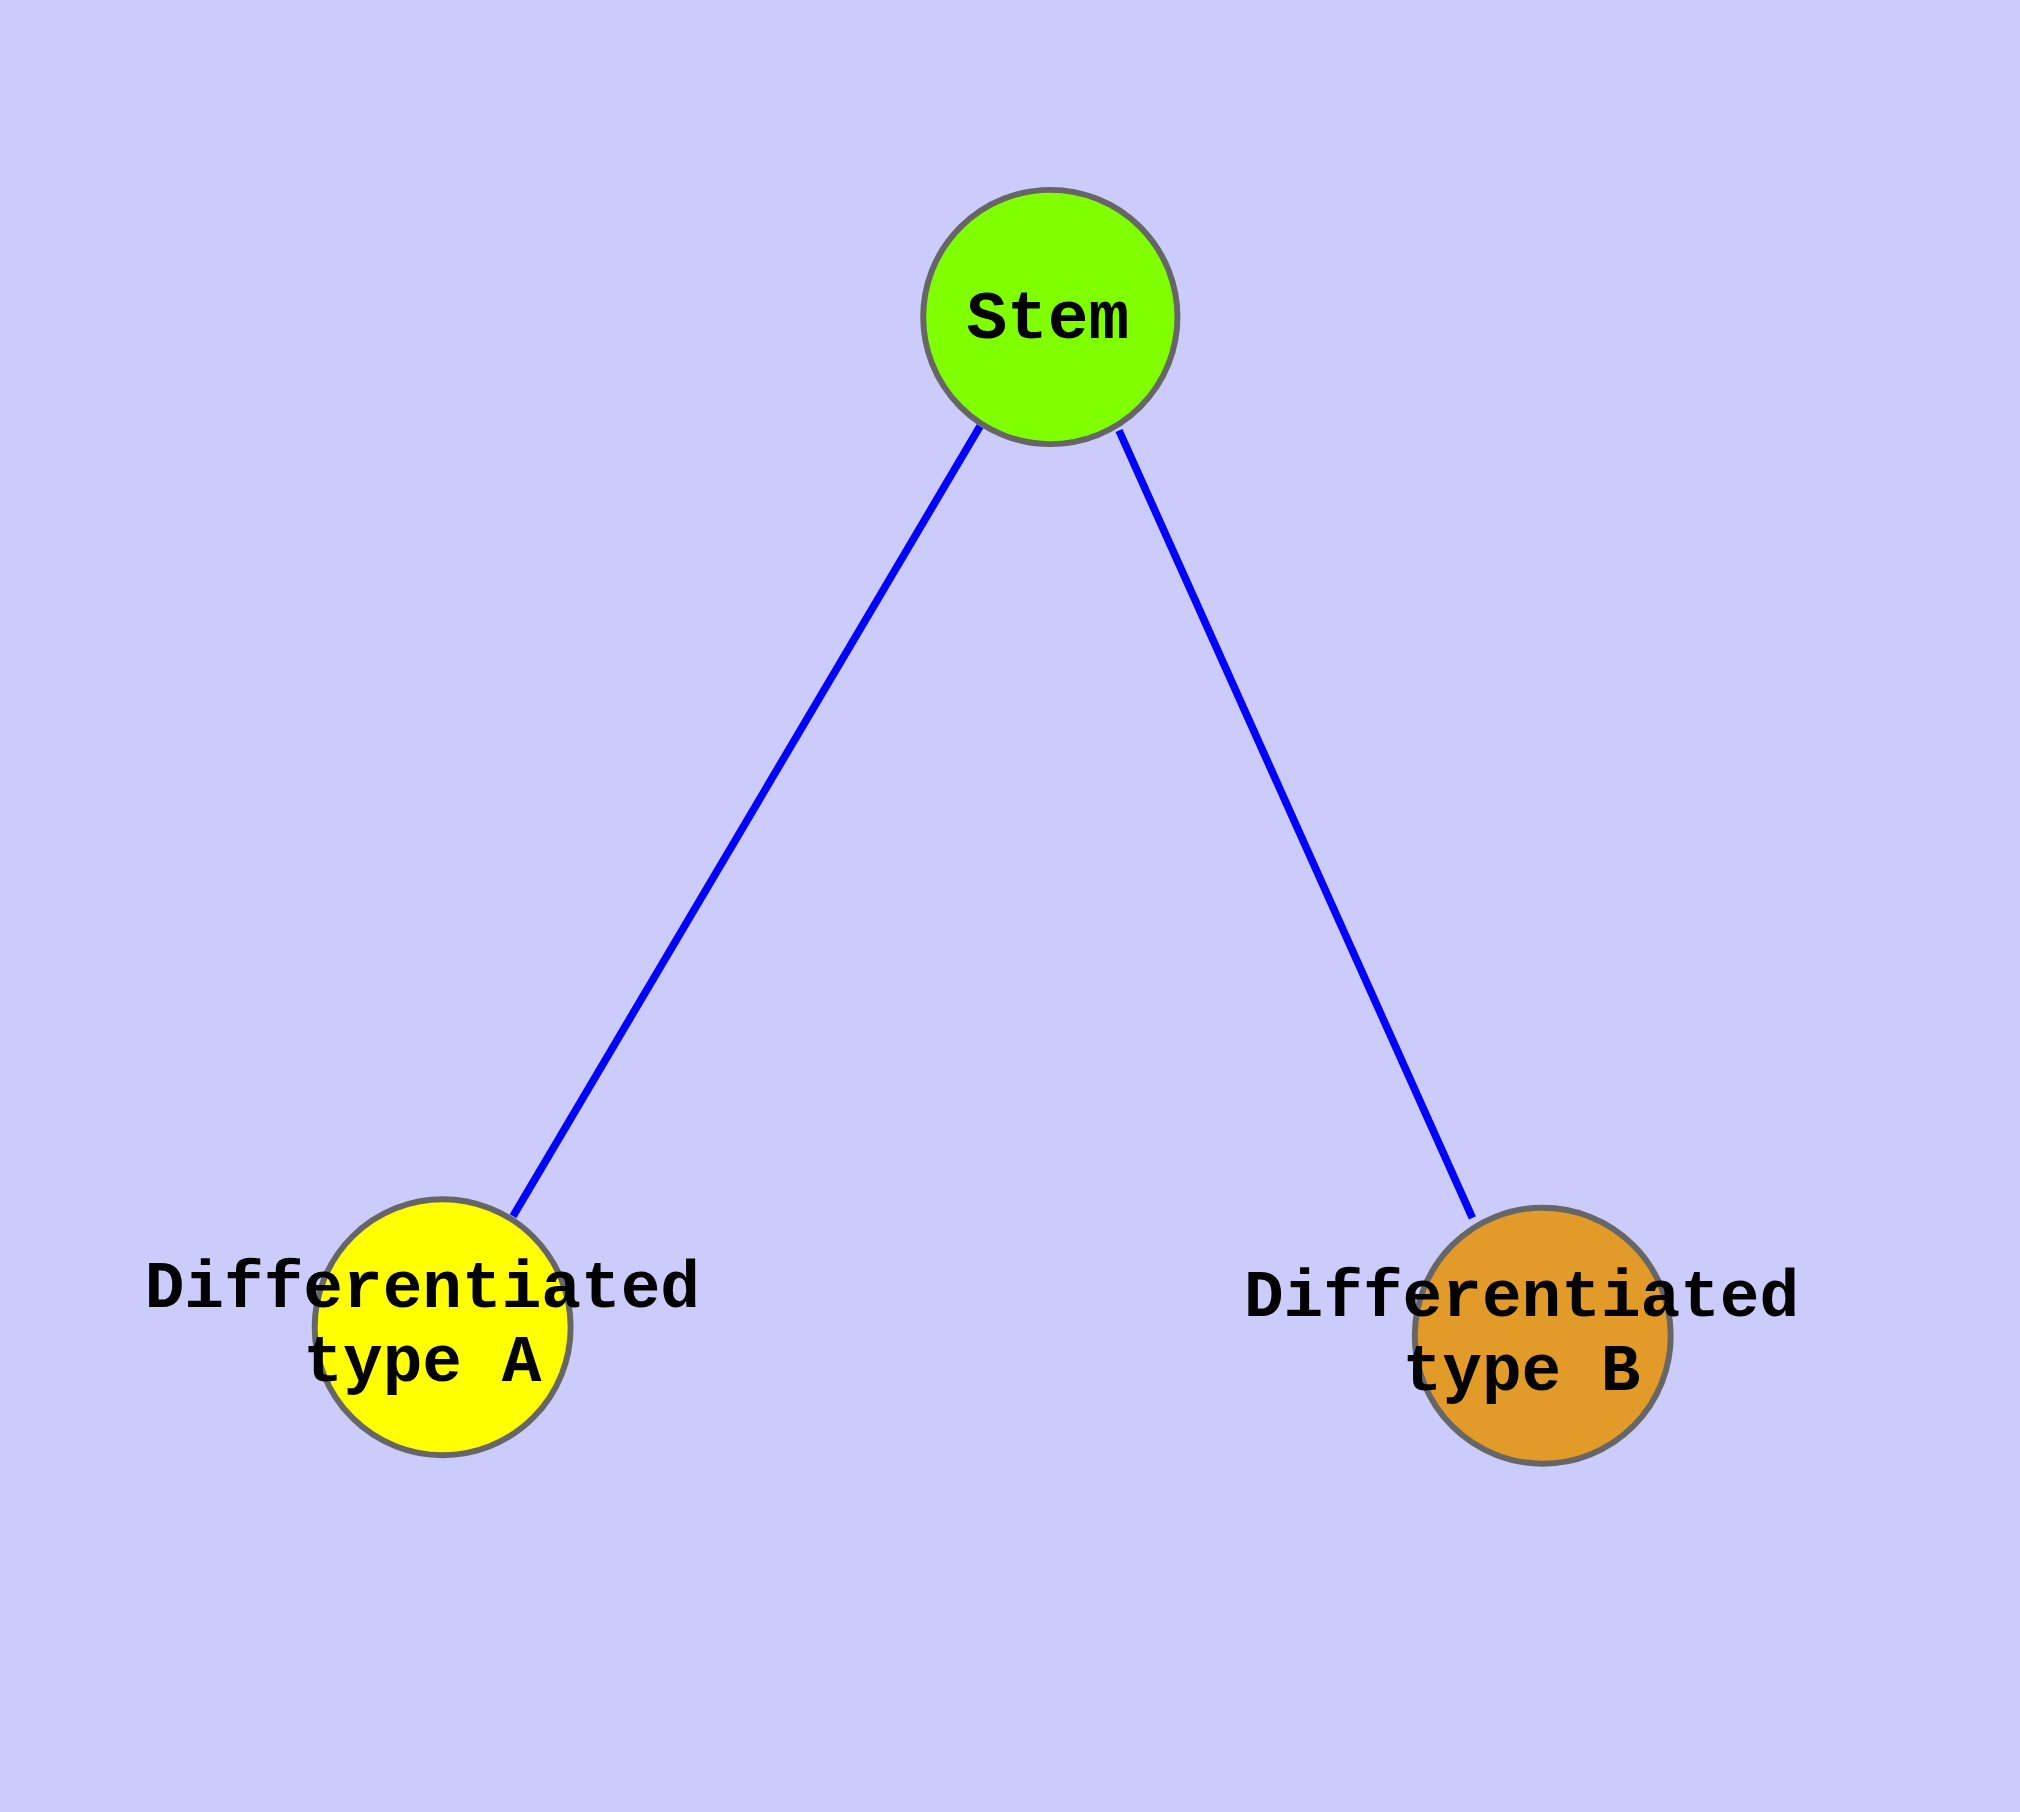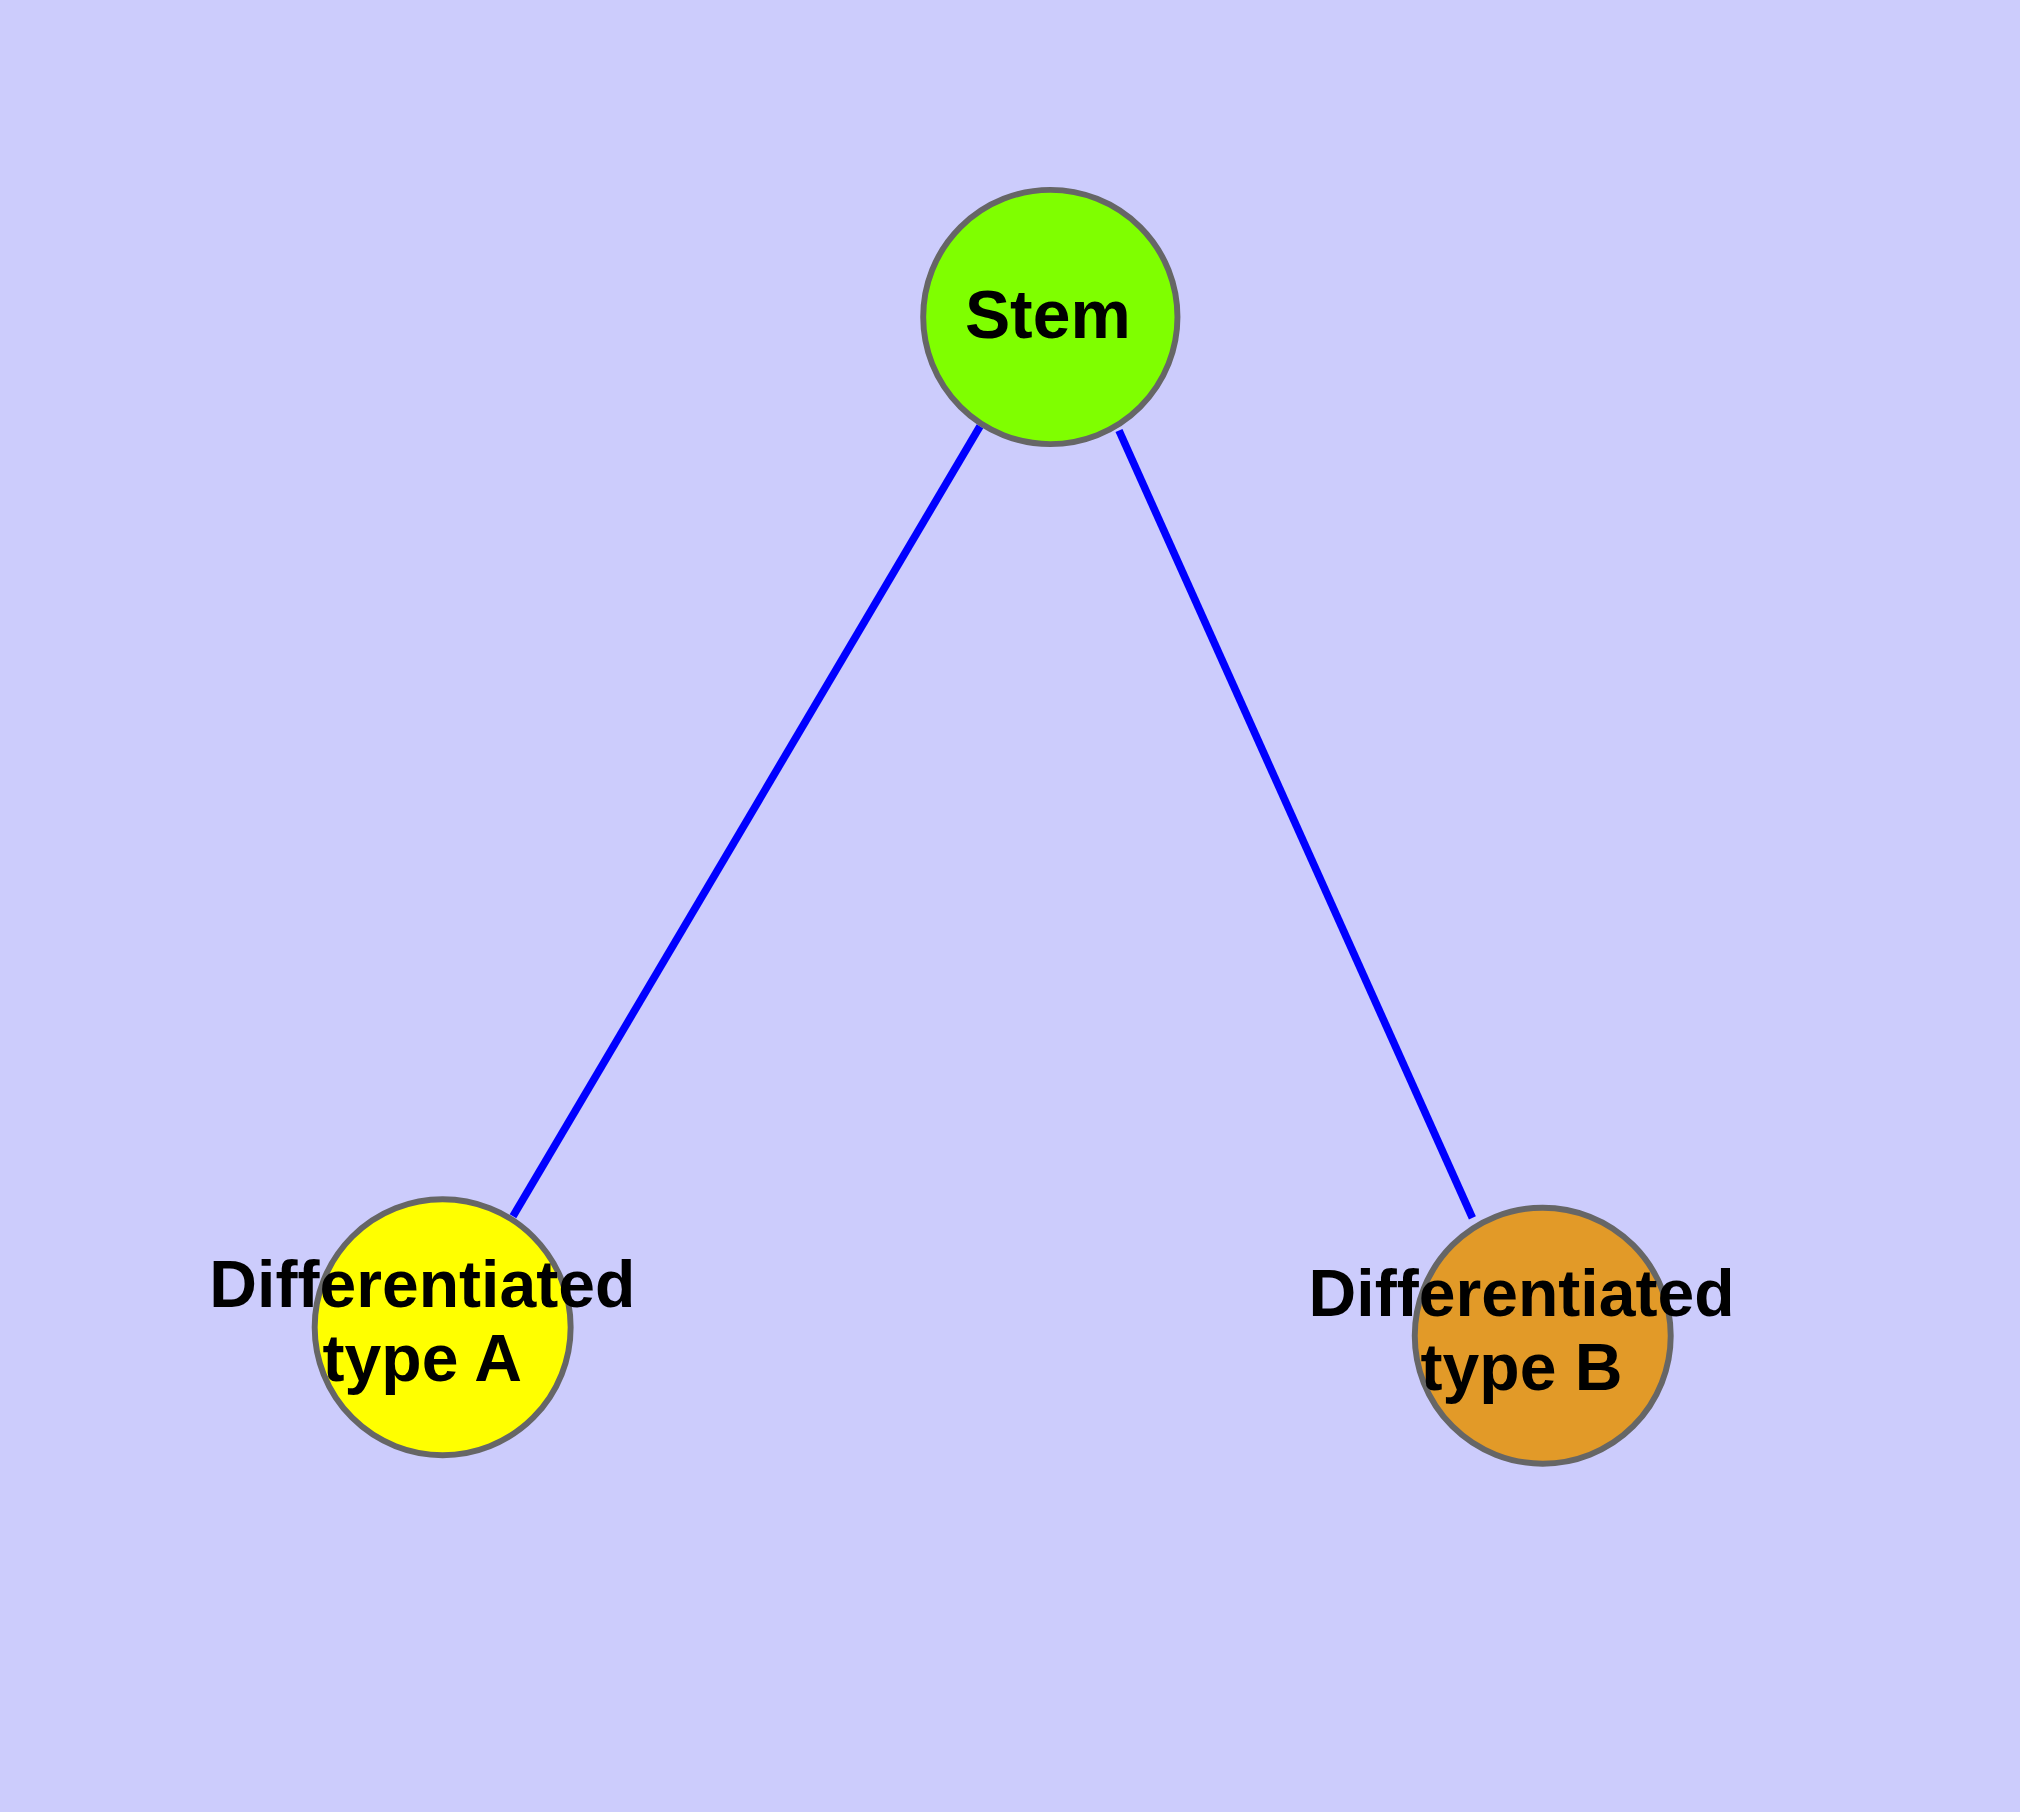--- a/index.html
+++ b/index.html
@@ -6,21 +6,21 @@
   html, body {
     margin: 0;
     padding: 0;
     background: #ffffff;
   }
   #canvas {
     position: relative;
     width: 2021px;
     height: 1812px;
     overflow: hidden;
-    font-family: Liberation Sans, sans-serif;
+    font-family: Liberation Mono, monospace;
   }
   #graph-svg {
     position: absolute;
     inset: 0;
     width: 2021px;
     height: 1812px;
     display: block;
   }
   .node-label {
     font-weight: bold;

